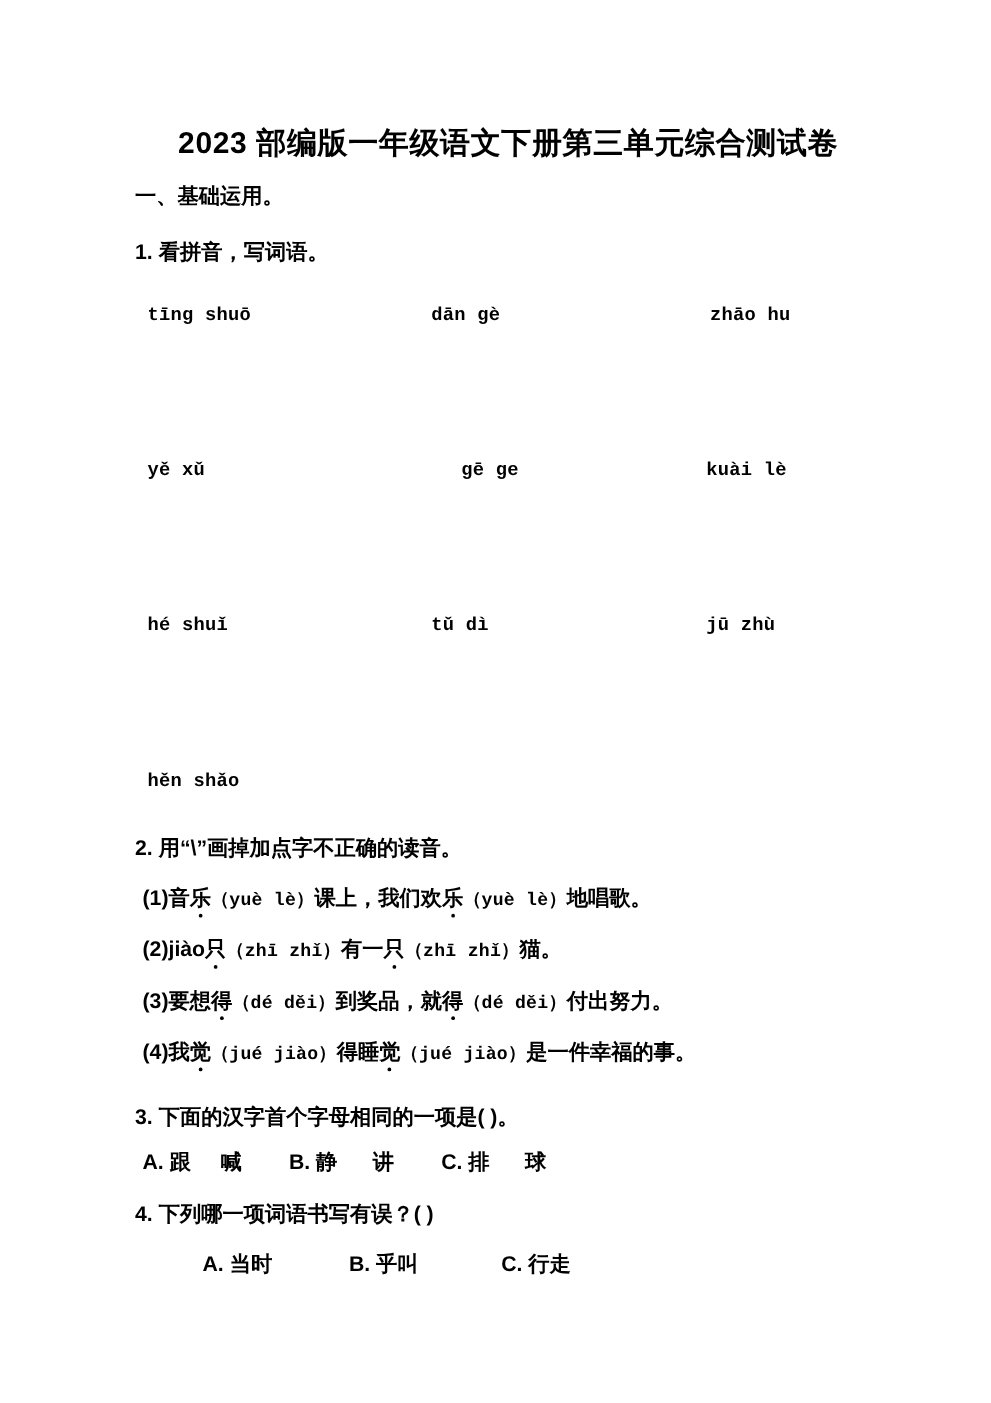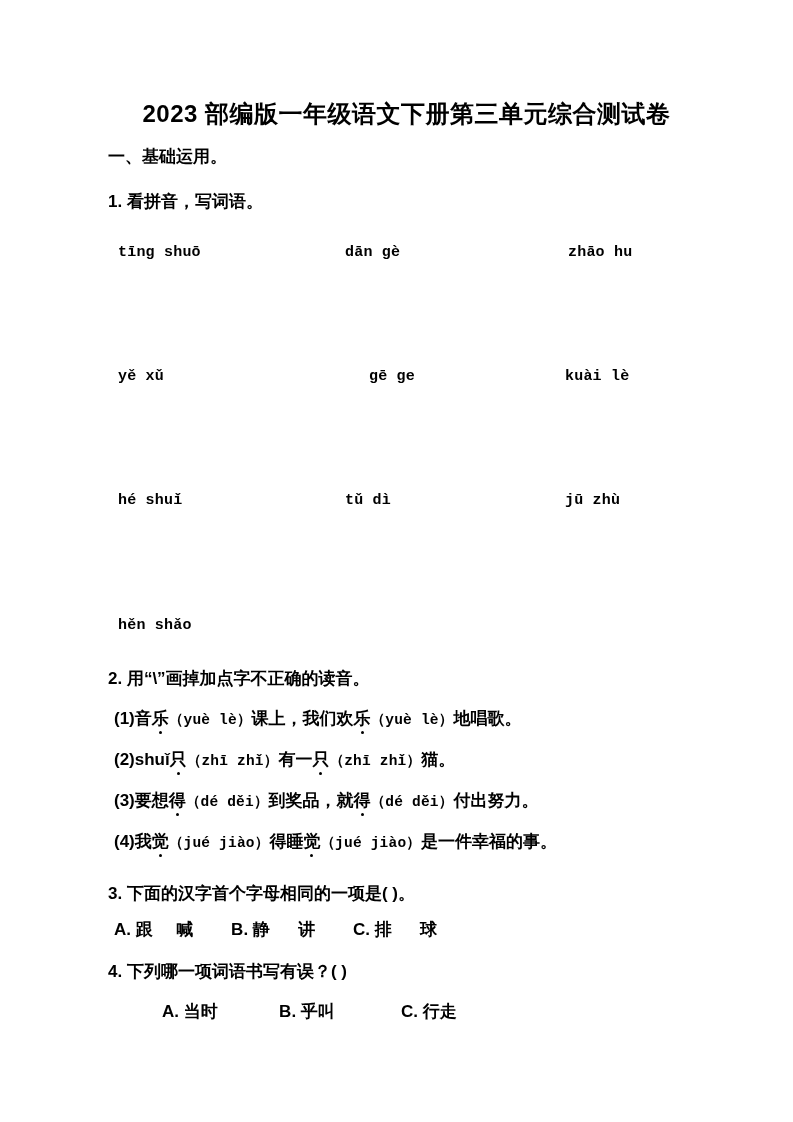--- a/index.html
+++ b/index.html
@@ -132,21 +132,21 @@
   <div class="pinyin" style="left:118px; top:492px;">hé shuǐ</div>
   <div class="pinyin" style="left:345px; top:492px;">tǔ dì</div>
   <div class="pinyin" style="left:565px; top:492px;">jū zhù</div>
 
   <div class="pinyin" style="left:118px; top:617px;">hěn shǎo</div>
 
   <div class="q-line" style="top:667px;">2. 用“\”画掉加点字不正确的读音。</div>
 
   <div class="sub-line" style="top:707px;"><span>(1)</span><span>音</span><span class="dotted">乐</span><span class="pin-mono">（yuè  lè）</span><span>课上，我们欢</span><span class="dotted">乐</span><span class="pin-mono">（yuè  lè）</span><span>地唱歌。</span></div>
 
-  <div class="sub-line" style="top:748px;"><span>(2)</span><span>shuǐ</span><span class="dotted">只</span><span class="pin-mono">（zhī  zhǐ）</span><span>有一</span><span class="dotted">只</span><span class="pin-mono">（zhī  zhǐ）</span><span>猫。</span></div>
+  <div class="sub-line" style="top:748px;"><span>(2)</span><span>jiào</span><span class="dotted">只</span><span class="pin-mono">（zhī  zhǐ）</span><span>有一</span><span class="dotted">只</span><span class="pin-mono">（zhī  zhǐ）</span><span>猫。</span></div>
 
   <div class="sub-line" style="top:789px;"><span>(3)</span><span>要想</span><span class="dotted">得</span><span class="pin-mono">（dé  děi）</span><span>到奖品，就</span><span class="dotted">得</span><span class="pin-mono">（dé  děi）</span><span>付出努力。</span></div>
 
   <div class="sub-line" style="top:830px;"><span>(4)</span><span>我</span><span class="dotted">觉</span><span class="pin-mono">（jué jiào）</span><span>得睡</span><span class="dotted">觉</span><span class="pin-mono">（jué jiào）</span><span>是一件幸福的事。</span></div>
 
   <div class="q-line" style="top:882px;">3. 下面的汉字首个字母相同的一项是(        )。</div>
   <div class="options-line" style="top:918px;">A. 跟     喊        B. 静      讲        C. 排      球</div>
 
   <div class="q-line" style="top:960px;">4. 下列哪一项词语书写有误？(         )</div>
   <div class="options-line" style="top:1000px;margin-left:48px;">A. 当时             B. 乎叫              C. 行走</div>

